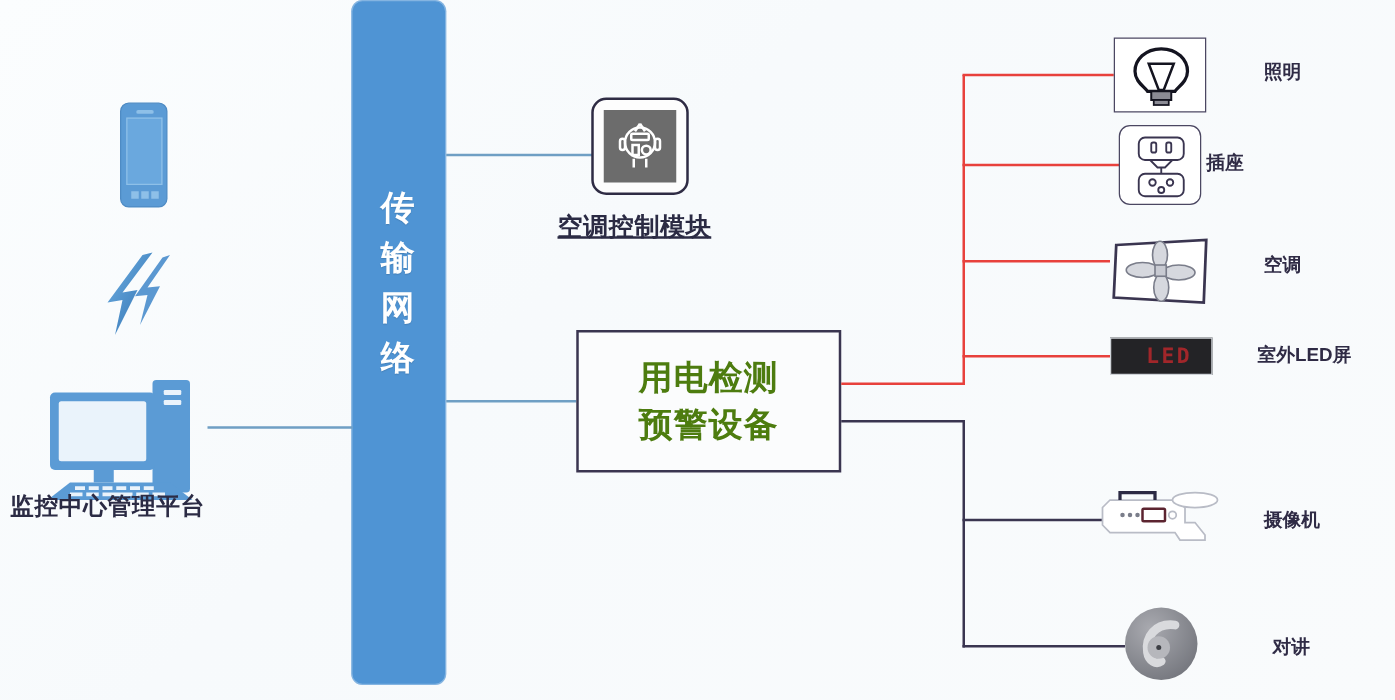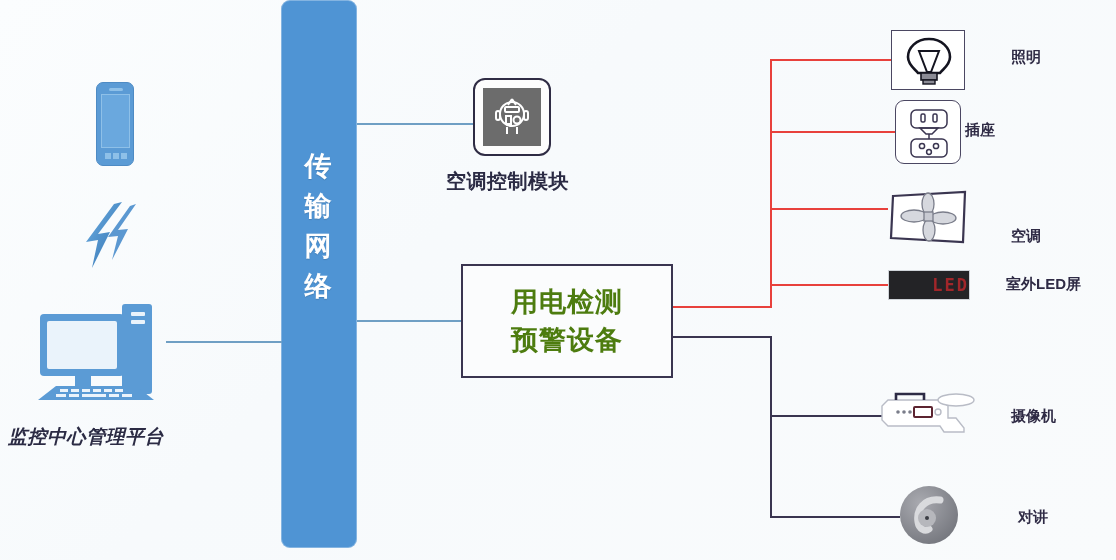--- a/index.html
+++ b/index.html
@@ -18,22 +18,22 @@
   .abs { position: absolute; }
 
   
   .cn-label {
     color: #2b2b44;
     font-weight: bold;
     white-space: nowrap;
     letter-spacing: 0.5px;
   }
   .lbl-sms      { left: 28px;  top: 52px;  font-size: 19px; color: #1f3864; }
-  .lbl-platform { left: 8px;   top: 424px; font-size: 19px; color: #2b2b44; font-style: italic; }
-  .lbl-acmod    { left: 446px; top: 168px; font-size: 20px; color: #2b2b44; }
+  .lbl-platform { left: 8px;   top: 392px; font-size: 19px; color: #2b2b44; }
+  .lbl-acmod    { left: 446px; top: 168px; font-size: 20px; color: #2b2b44; text-decoration: underline; }
 
   .right-label {
     font-size: 15px;
     font-weight: bold;
     color: #2f2b45;
     white-space: nowrap;
   }
 
   
   #net-bar {
@@ -94,21 +94,21 @@
   
   #icon-socket { left: 895px; top: 100px; width: 66px; height: 64px; }
   
   #icon-ac-wrap { left: 885px; top: 190px; width: 86px; height: 58px; }
   
   #icon-led {
     left: 888px; top: 270px; width: 82px; height: 30px;
     background: #232326;
     border: 1px solid #cfd3d8;
     box-sizing: border-box;
-    display: flex; align-items: center; justify-content: flex-end;
+    display: flex; align-items: center; justify-content: flex-start; padding-left: 28px;
   }
   #icon-led-text {
     color: #b3272b;
     font-size: 17px;
     font-weight: bold;
     letter-spacing: 2px;
     font-family: "DejaVu Sans Mono", monospace;
     opacity: 0.88;
   }
 
@@ -307,21 +307,21 @@
       <polygon points="8,6 80,2 78,52 6,48" fill="#ffffff" stroke="#3a3550" stroke-width="2.2"></polygon>
       <g fill="#d6d8de" stroke="#7a7d8a" stroke-width="1.3">
         <ellipse cx="29" cy="26" rx="13" ry="6"></ellipse>
         <ellipse cx="58" cy="28" rx="13" ry="6"></ellipse>
         <ellipse cx="43" cy="14" rx="6" ry="11"></ellipse>
         <ellipse cx="44" cy="40" rx="6" ry="11"></ellipse>
         <rect x="39" y="22" width="9" height="9" fill="#c8cad2"></rect>
       </g>
     </svg>
   </div>
-  <div class="abs right-label" style="left:1011px; top:203px;margin-top:24px;">空调</div>
+  <div class="abs right-label" style="left:1011px; top:203px;">空调</div>
 
   <div class="abs" id="icon-led">
     <span id="icon-led-text">LED</span>
   </div>
   <div class="abs right-label" style="left:1006px; top:275px;">室外LED屏</div>
 
   <div class="abs" id="icon-camera">
     <svg width="104" height="50" viewBox="0 0 104 50">
       <path d="M4 18 L10 12 L62 12 L70 18 L70 30 L78 30 L86 40 L86 44 L66 44 L62 38 L10 38 L4 32 Z" fill="#ffffff" stroke="#b9bcc6" stroke-width="1.4"></path>
       <path d="M18 12 L18 6 L46 6 L46 12" fill="none" stroke="#2c2a44" stroke-width="2.6"></path>

